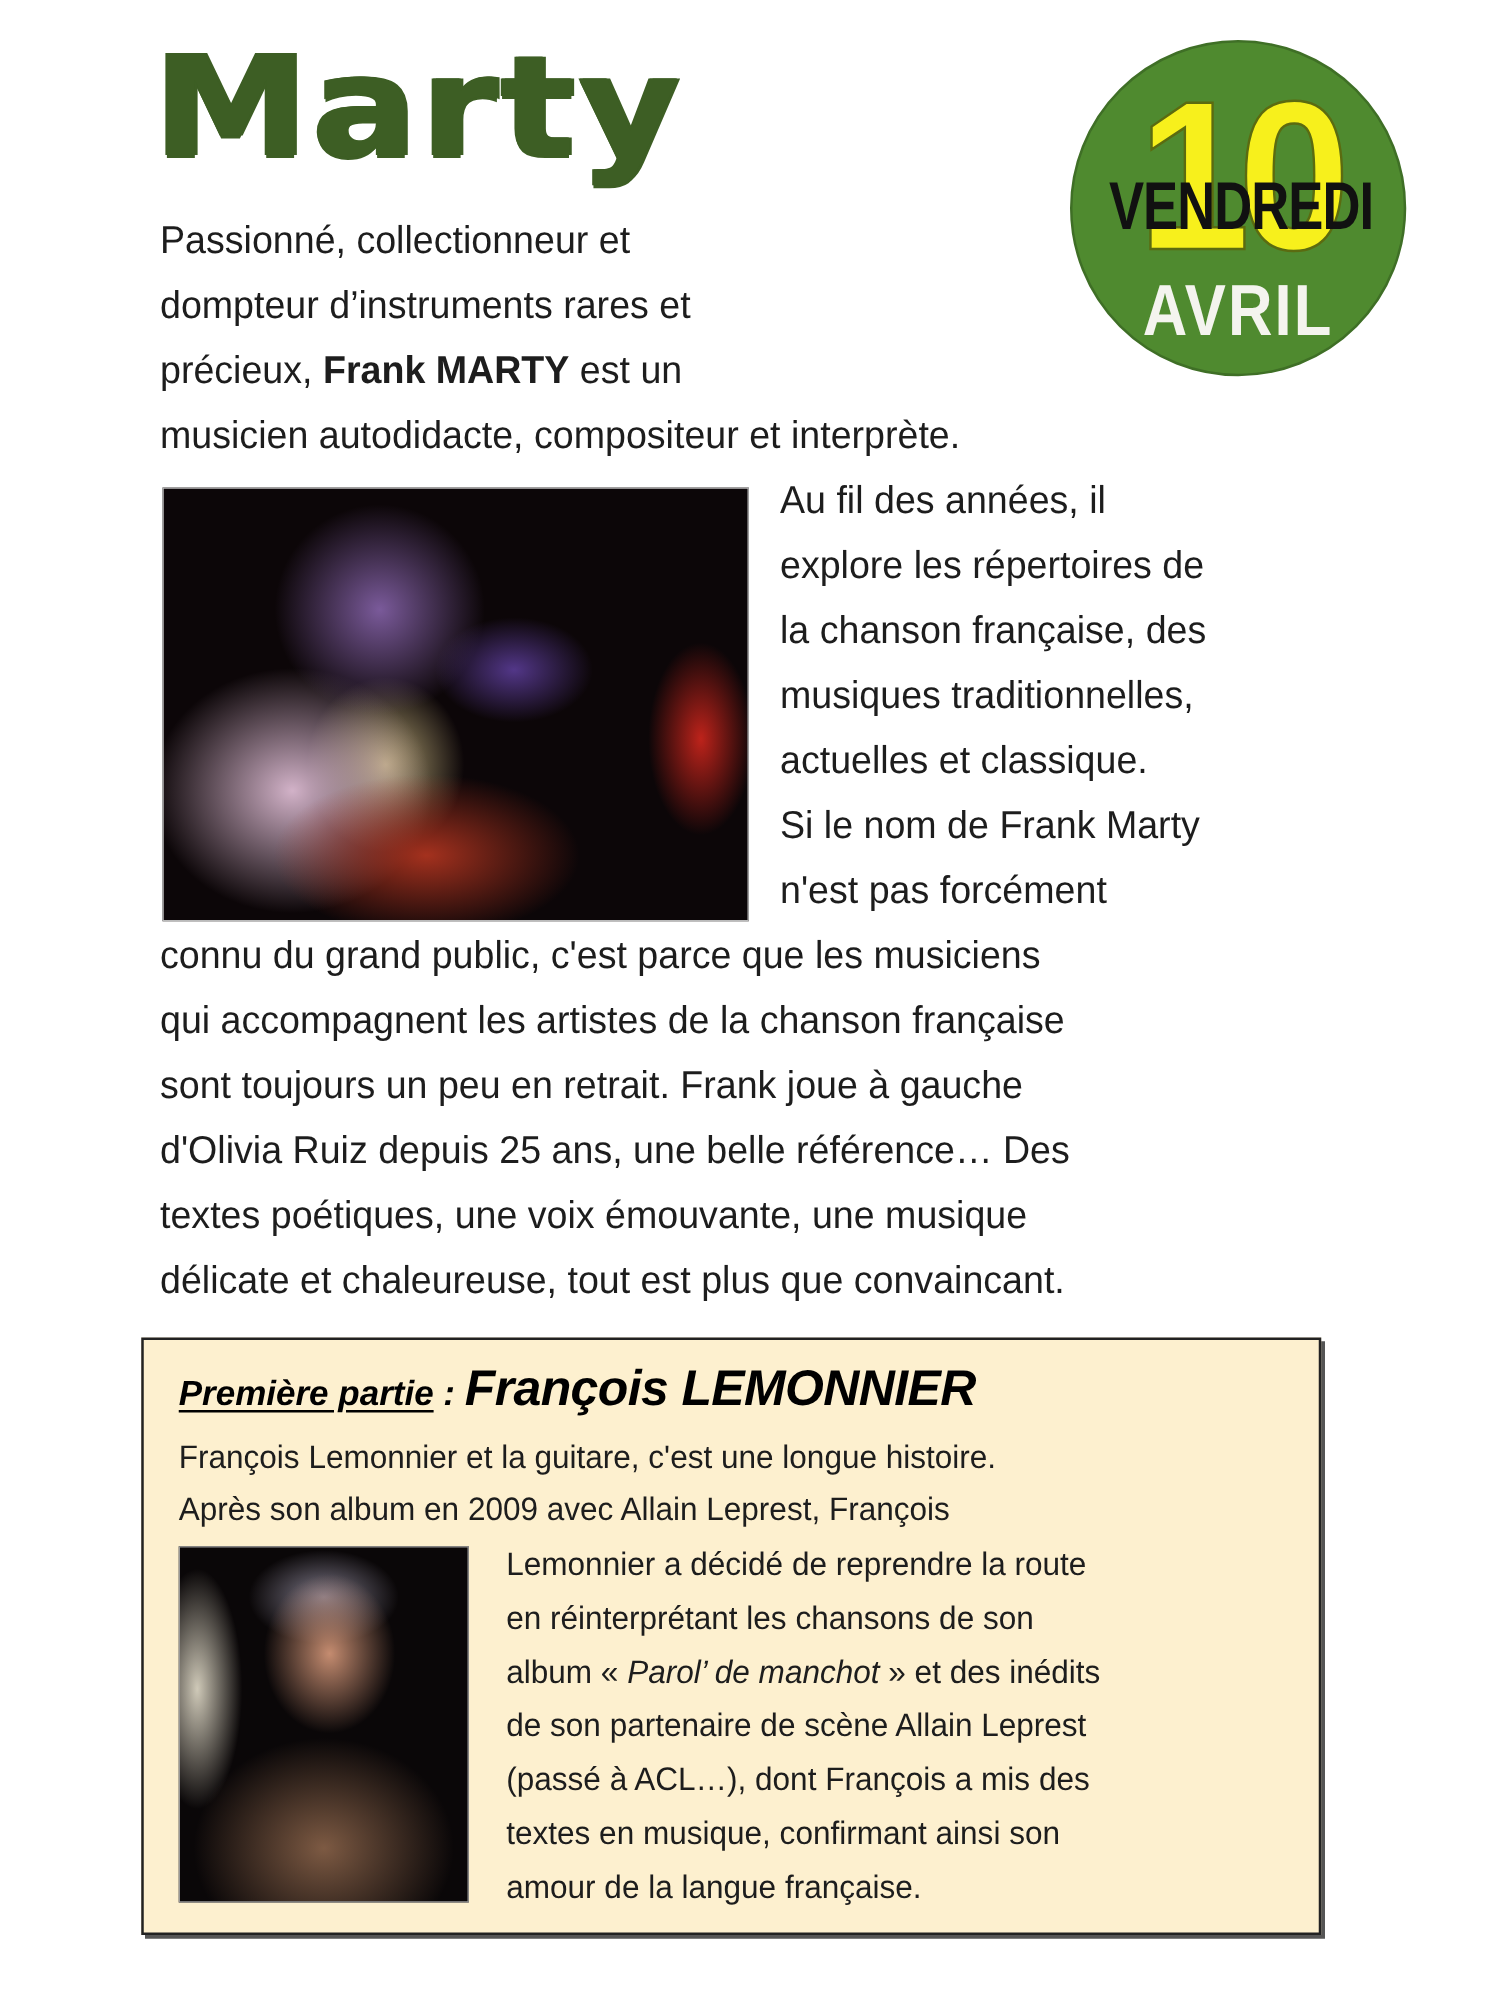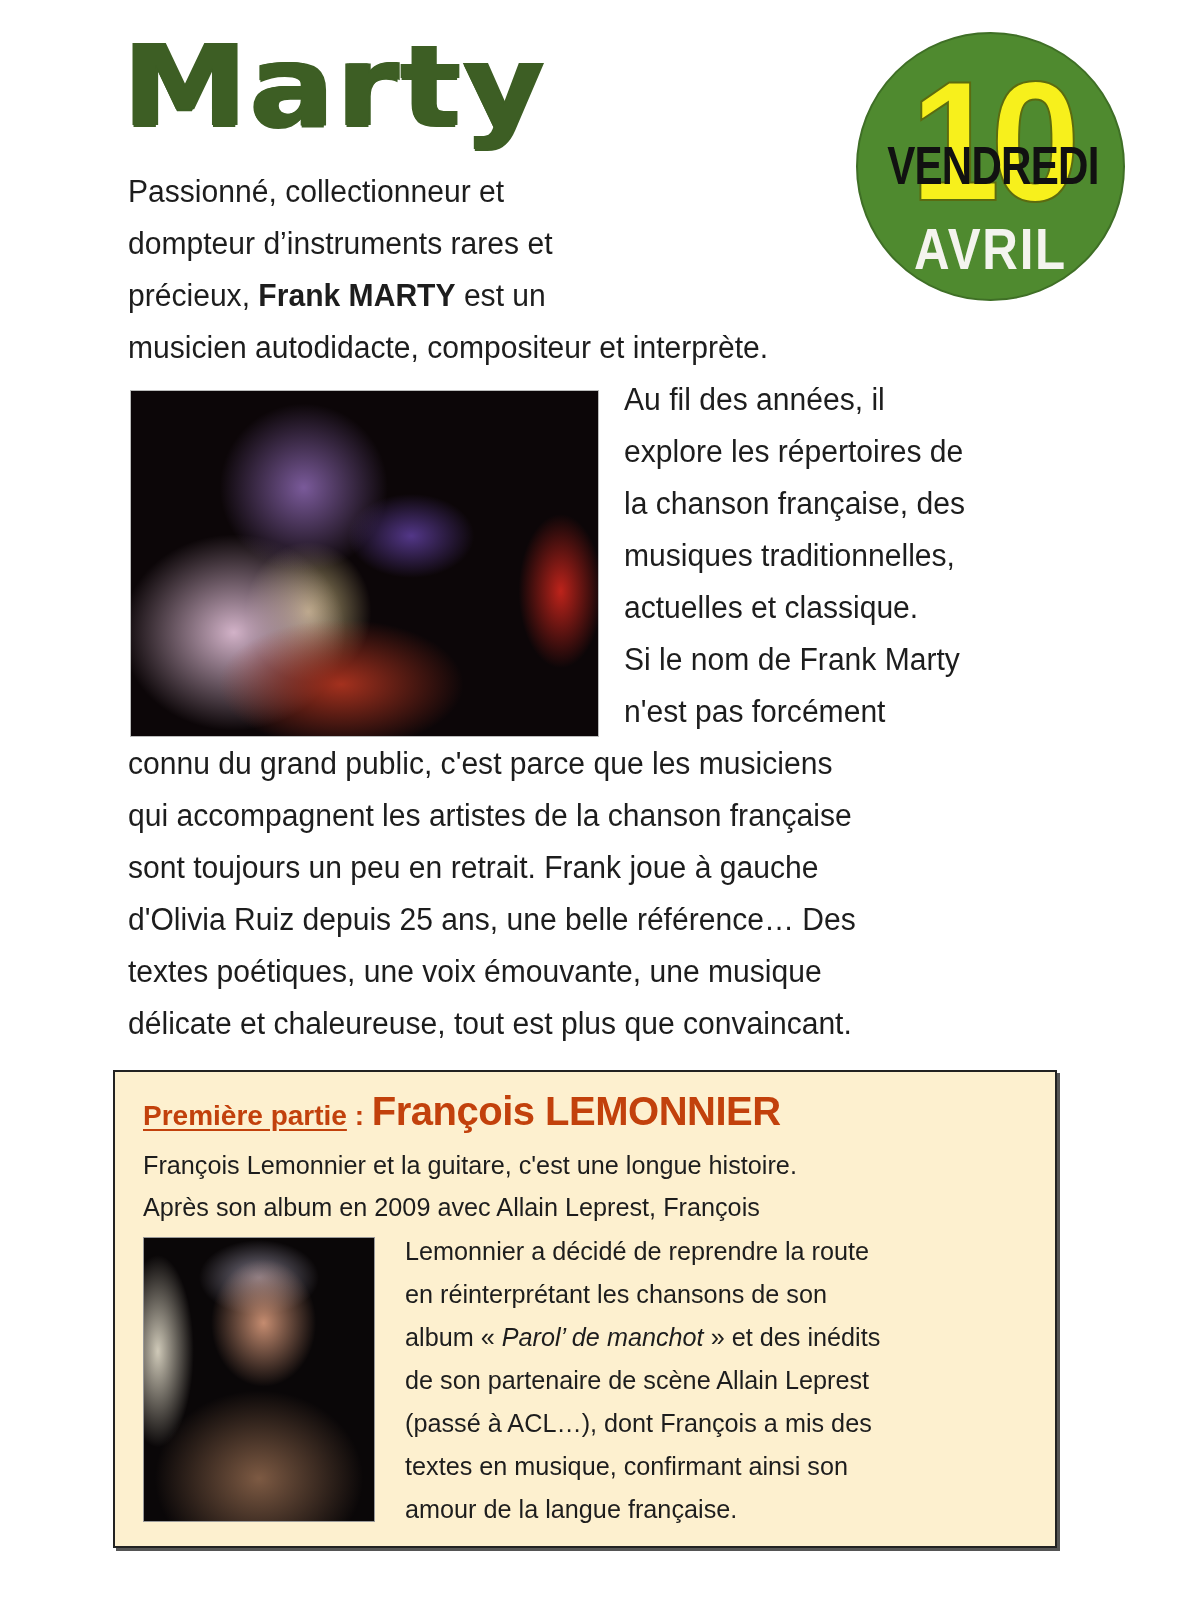--- a/index.html
+++ b/index.html
@@ -63,21 +63,21 @@
       radial-gradient(ellipse 45px 120px at 6% 40%, #cfc9b8, rgba(207,201,184,0) 80%),
       #0a0708;
     border: 1px solid #999;
   }
   .support-box {
     position: absolute; left: 113px; top: 1070px; width: 940px; height: 474px;
     background: #fdf0cf; border: 2px solid #222; box-shadow: 3px 3px 0 #555;
   }
   .box-heading {
     position: absolute; left: 143px; top: 1088px; margin: 0; white-space: nowrap;
-    font-family: "Liberation Sans", sans-serif; line-height: 46px; color: #c2410c;
+    font-family: "Liberation Sans", sans-serif; line-height: 46px; color: #000000; font-style: italic;
   }
   .heading-label { font-size: 28px; font-weight: 700; text-decoration: underline; text-underline-offset: 4px; }
   .heading-sep { font-size: 28px; font-weight: 700; }
   .heading-name { font-size: 40px; font-weight: 700; letter-spacing: -0.5px; }
   .box-line {
     position: absolute; left: 143px; margin: 0; white-space: nowrap;
     font-family: "Liberation Sans", sans-serif; font-size: 26px; line-height: 34px; color: #1d1d1d;
     transform: scaleX(0.97); transform-origin: left center;
   }
   .box-right { left: 405px; }

